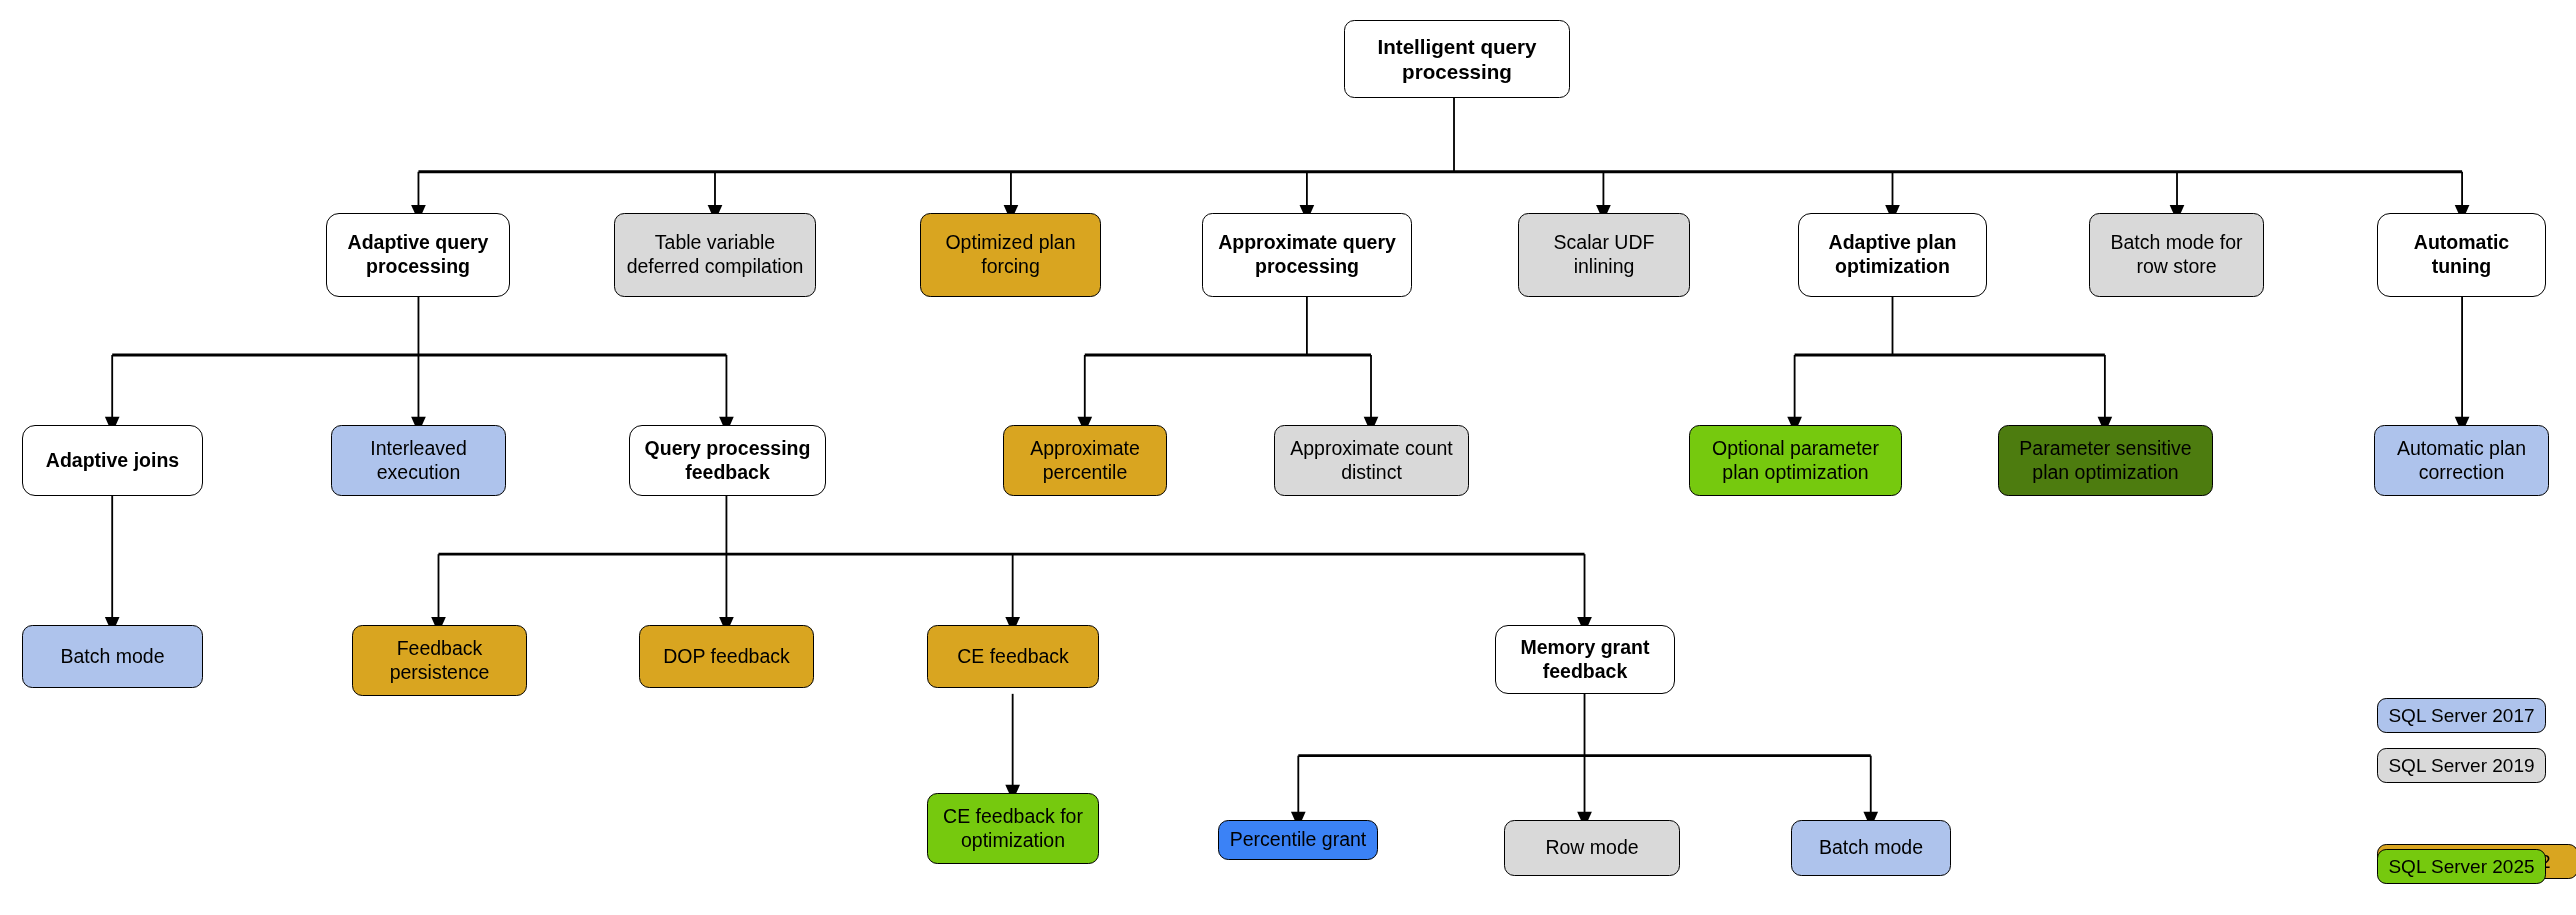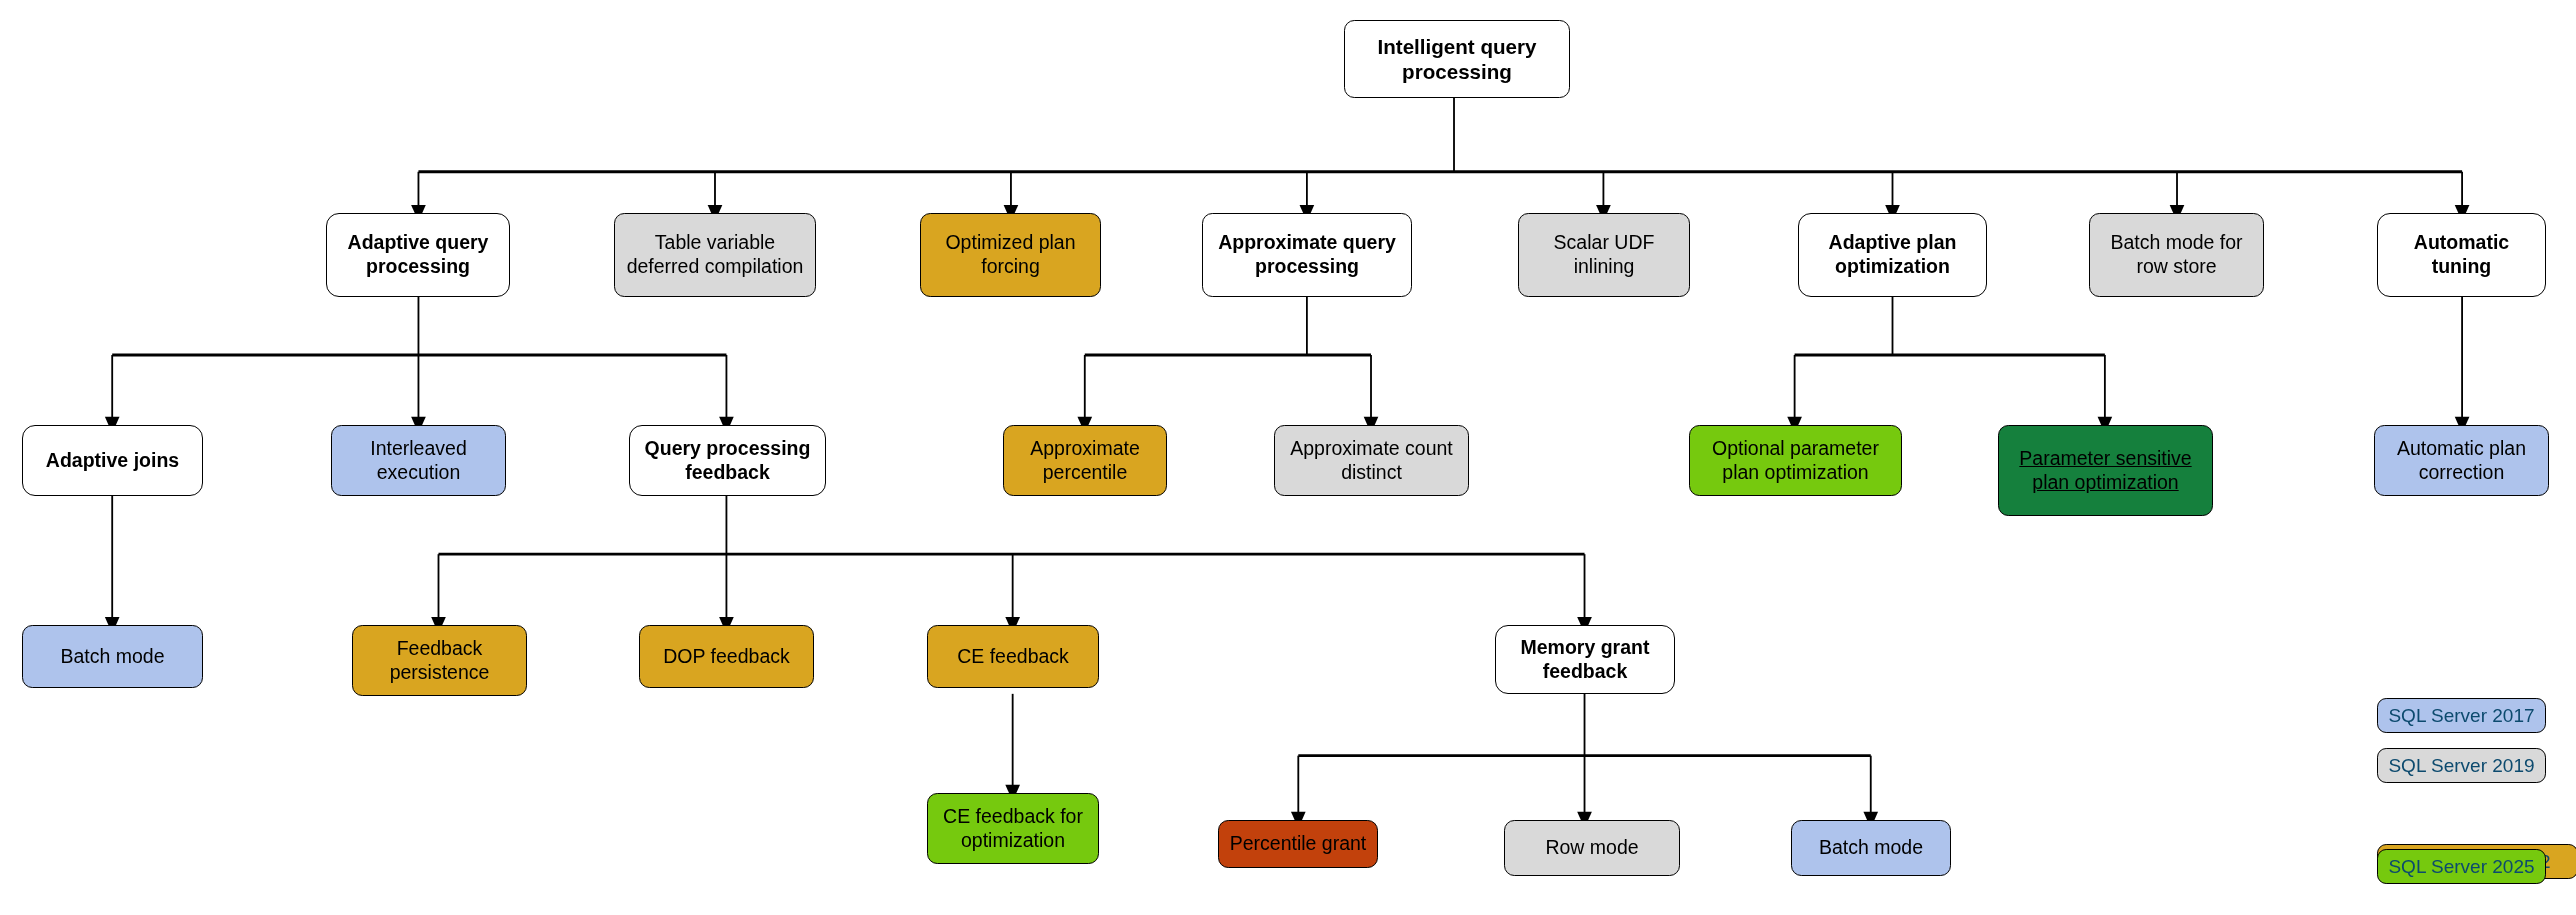--- a/index.html
+++ b/index.html
@@ -30,21 +30,21 @@
   .node.bold{font-weight:bold;border-radius:13px;}
   .legend-item{
     position:absolute;
     box-sizing:border-box;
     border:1.7px solid #000000;
     border-radius:9.2px;
     display:flex;
     align-items:center;
     justify-content:center;
     font-size:19px;
-    color:#0c4a6e;
+    color:#000000;
     background:#ffffff;
   }
 </style>
 </head>
 <body>
 
 <div id="stage">
 
   <svg id="edges" viewBox="0 0 4500 1600" xmlns="http://www.w3.org/2000/svg">
     <defs>
@@ -125,37 +125,37 @@
   <div class="node" style="left:331px;top:425px;width:175px;height:71px;background:#aec3ec;">Interleaved execution</div>
 
   <div class="node bold" style="left:629px;top:425px;width:197px;height:71px;">Query processing feedback</div>
 
   <div class="node" style="left:1003px;top:425px;width:164px;height:71px;background:#d9a520;">Approximate percentile</div>
 
   <div class="node" style="left:1274px;top:425px;width:195px;height:71px;background:#d9d9d9;">Approximate count distinct</div>
 
   <div class="node" style="left:1689px;top:425px;width:213px;height:71px;background:#76c90e;">Optional parameter plan optimization</div>
 
-  <div class="node" style="left:1998px;top:425px;width:215px;height:91px;background:#15803d;text-decoration:underline;">Parameter sensitive plan optimization</div>
+  <div class="node" style="left:1998px;top:425px;width:215px;height:71px;background:#4d7c0f;">Parameter sensitive plan optimization</div>
 
   <div class="node" style="left:2374px;top:425px;width:175px;height:71px;background:#aec3ec;">Automatic plan correction</div>
 
   <div class="node" style="left:22px;top:625px;width:181px;height:63px;background:#aec3ec;">Batch mode</div>
 
   <div class="node" style="left:352px;top:625px;width:175px;height:71px;background:#d9a520;">Feedback persistence</div>
 
   <div class="node" style="left:639px;top:625px;width:175px;height:63px;background:#d9a520;">DOP feedback</div>
 
   <div class="node" style="left:927px;top:625px;width:172px;height:63px;background:#d9a520;">CE feedback</div>
 
   <div class="node bold" style="left:1495px;top:625px;width:180px;height:69px;">Memory grant feedback</div>
 
   <div class="node" style="left:927px;top:793px;width:172px;height:71px;background:#76c90e;">CE feedback for optimization</div>
 
-  <div class="node" style="left:1218px;top:820px;width:160px;height:48px;background:#c2410c;">Percentile grant</div>
+  <div class="node" style="left:1218px;top:820px;width:160px;height:40px;background:#3b82f6;">Percentile grant</div>
 
   <div class="node" style="left:1504px;top:820px;width:176px;height:56px;background:#d9d9d9;">Row mode</div>
 
   <div class="node" style="left:1791px;top:820px;width:160px;height:56px;background:#aec3ec;">Batch mode</div>
 
   <div>
     <div class="legend-item" style="left:2377px;top:698px;width:169px;height:35px;background:#aec3ec;">SQL Server 2017</div>
     <div class="legend-item" style="left:2377px;top:748px;width:169px;height:35px;background:#d9d9d9;">SQL Server 2019</div>
     <div class="legend-item" style="left:2377px;top:799px;width:201px;height:35px;background:#d9a520;margin-top:45px;">SQL Server 2022</div>
     <div class="legend-item" style="left:2377px;top:849px;width:169px;height:35px;background:#76c90e;">SQL Server 2025</div>

